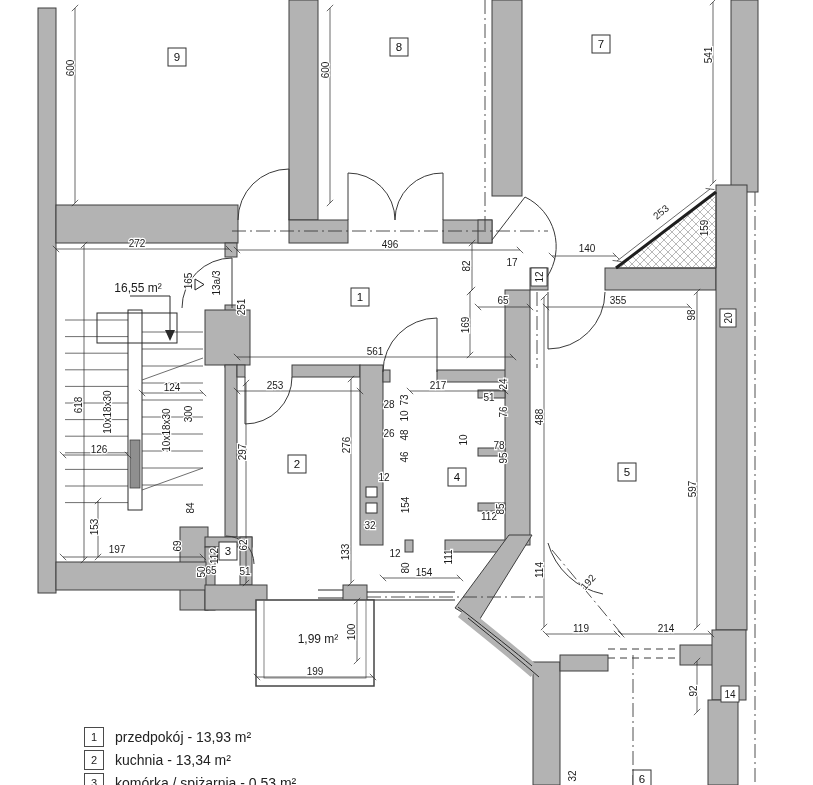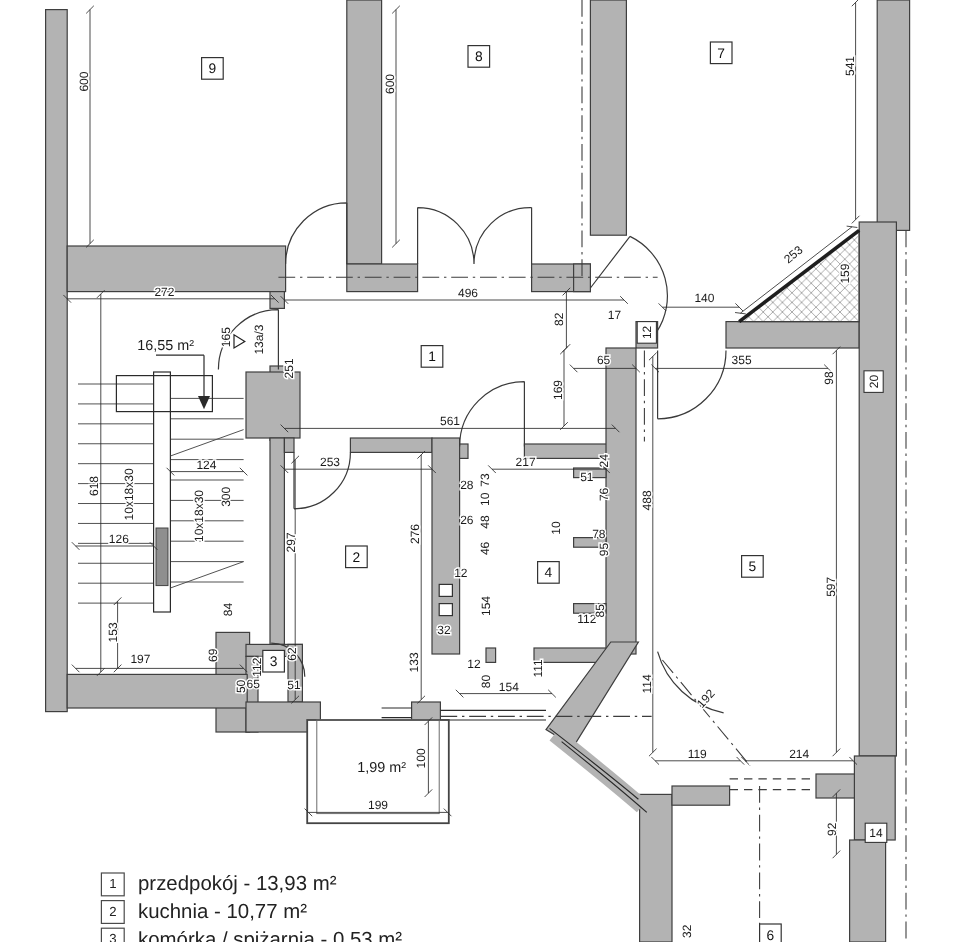--- a/index.html
+++ b/index.html
@@ -20,21 +20,21 @@
     paint-order:stroke;stroke:#fff;stroke-width:2px;}
   .sect{stroke:#3c3c3c;stroke-width:0.9;fill:none;
     stroke-dasharray:14 4 2 4;}
   .dash{stroke:#3c3c3c;stroke-width:1;fill:none;stroke-dasharray:7 5;}
   .step{stroke:#4a4a4a;stroke-width:0.8;}
   #legend{position:absolute;left:84px;top:727px;}
   .lrow{position:absolute;left:0;display:flex;align-items:center;white-space:nowrap;}
   .lbox{width:18px;height:18px;border:1.2px solid #4a4a4a;display:flex;
     align-items:center;justify-content:center;font-size:11px;color:#222;
     background:#fff;flex:0 0 auto;}
-  .llabel{margin-left:11px;font-size:17px;color:#222;text-align:right;}
+  .llabel{margin-left:11px;font-size:14px;color:#222;text-align:right;}
 </style>
 </head>
 <body>
 
 <div id="stage">
 <svg id="plan" width="813" height="785" viewBox="0 0 813 785">
 
   <defs>
     <pattern id="xhatch" width="8" height="8" patternUnits="userSpaceOnUse">
       <path d="M0,8 L8,0 M0,0 L8,8" stroke="#9b9b9b" stroke-width="0.7"></path>
@@ -512,20 +512,20 @@
       </g>
 </svg>
 
 <div id="legend">
       <div class="lrow" style="top: 0px;">
         <span class="lbox">1</span>
         <span class="llabel">przedpokój - 13,93 m²</span>
       </div>
       <div class="lrow" style="top: 23px;">
         <span class="lbox">2</span>
-        <span class="llabel">kuchnia - 10,77 m²</span>
+        <span class="llabel">kuchnia - 13,34 m²</span>
       </div>
       <div class="lrow" style="top: 46px;">
         <span class="lbox">3</span>
         <span class="llabel">komórka / spiżarnia - 0,53 m²</span>
       </div>
     </div>
 </div>
 
 </body></html>

